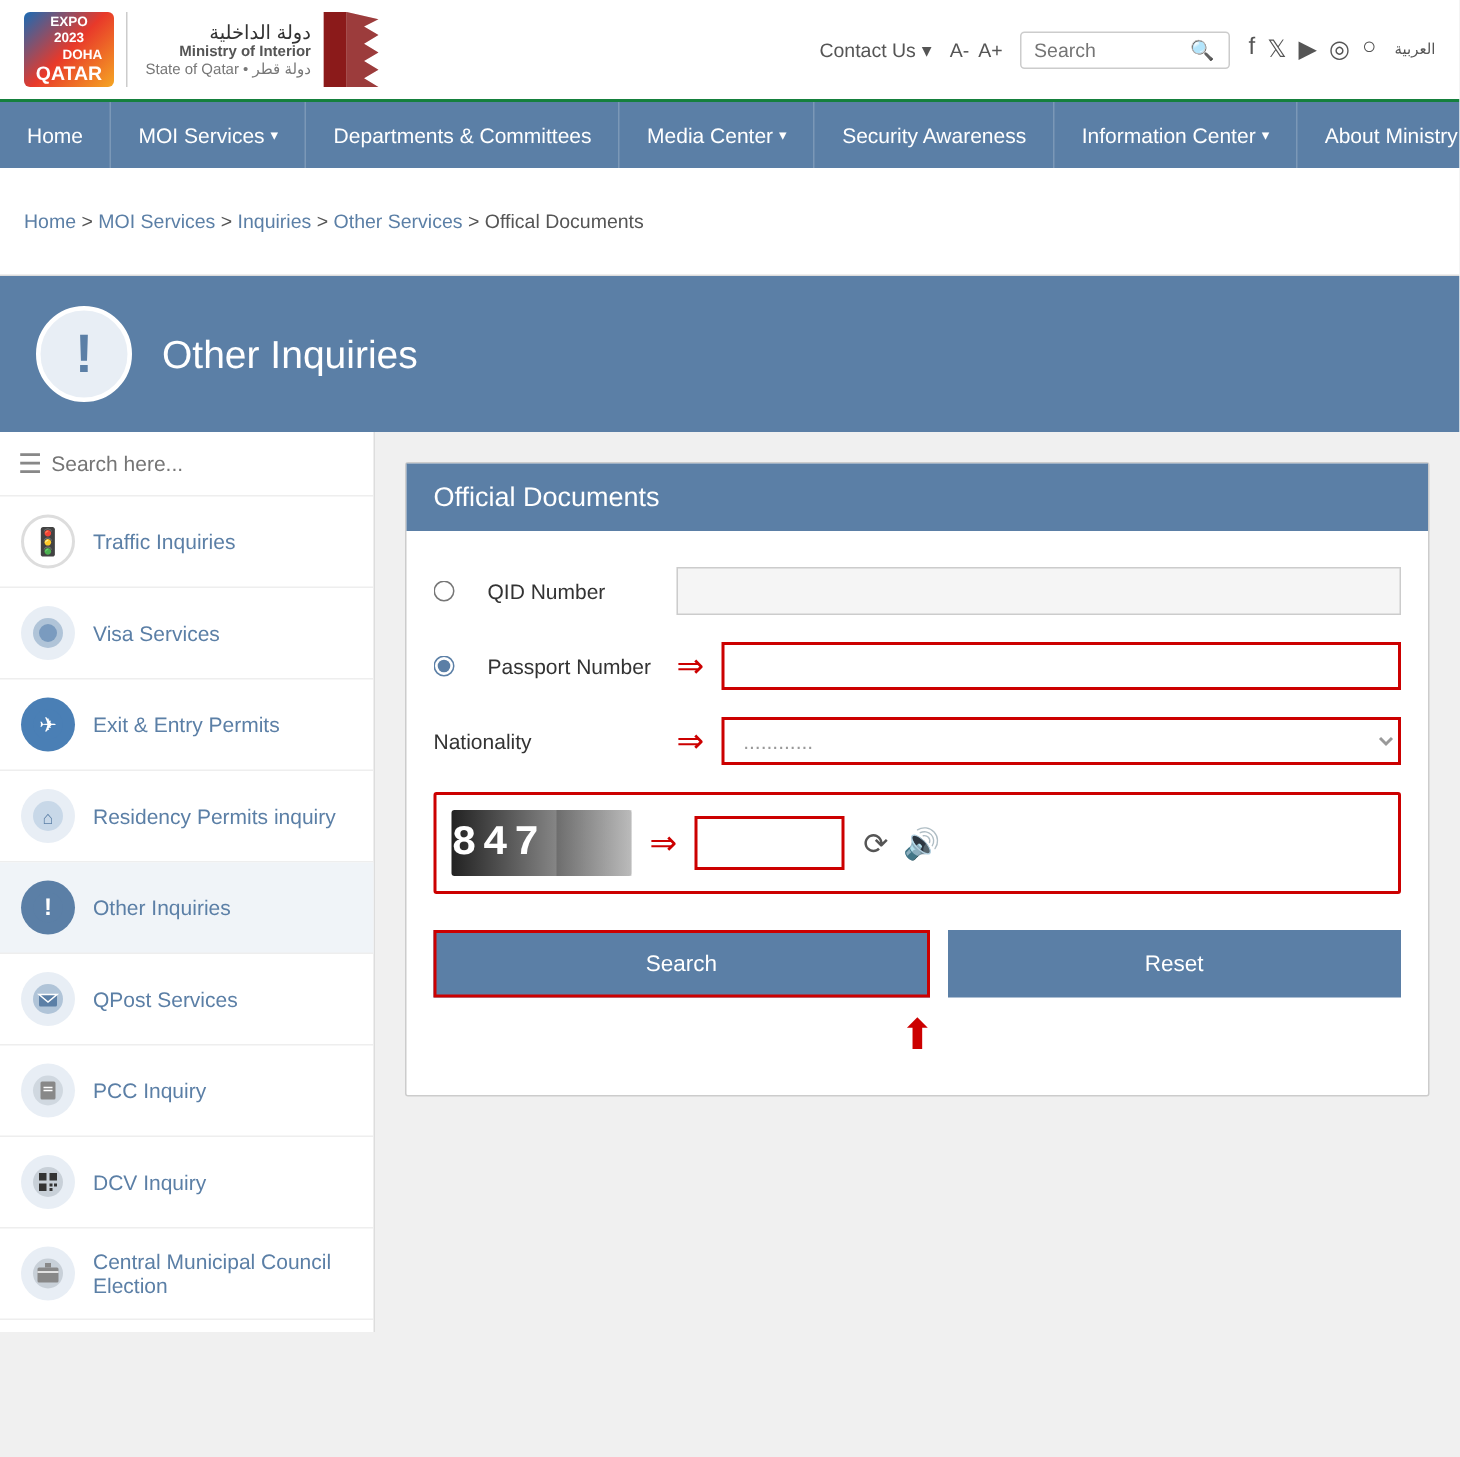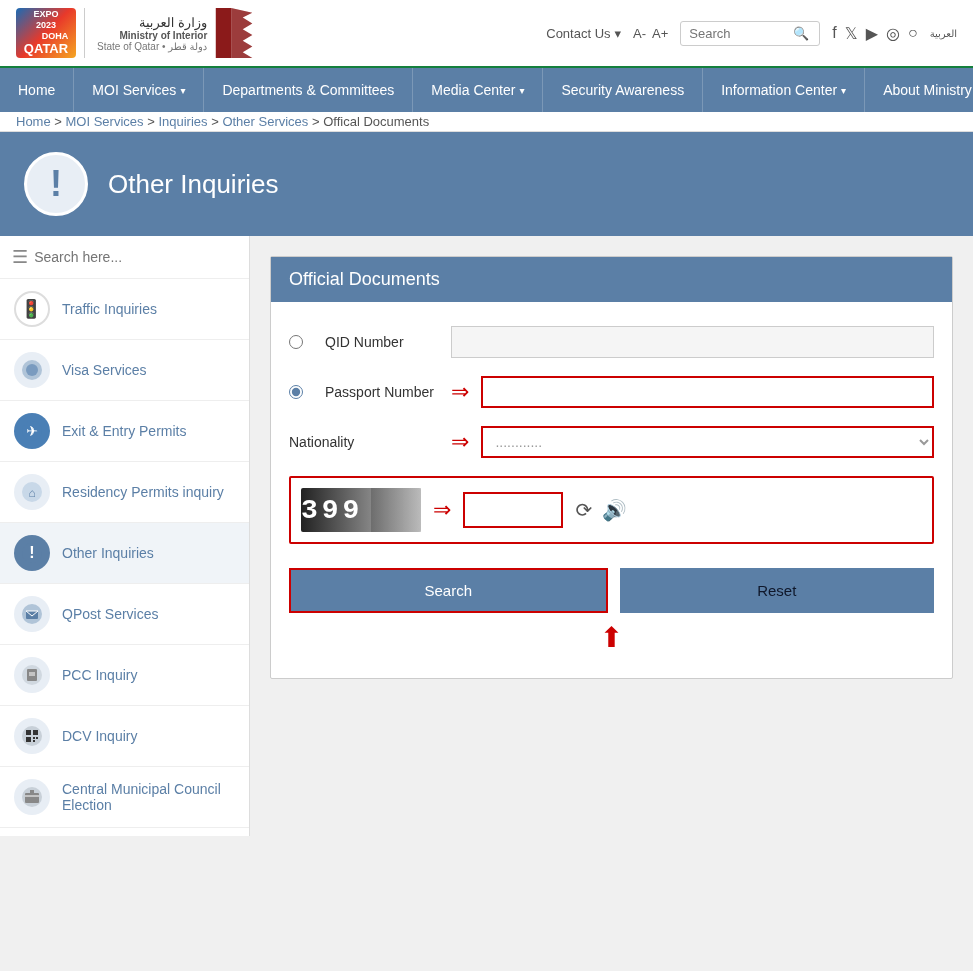--- a/index.html
+++ b/index.html
@@ -55,21 +55,21 @@
       color: white; padding: 14px 18px; cursor: pointer;
       font-size: 14px; white-space: nowrap;
       display: flex; align-items: center; gap: 4px;
       border-right: 1px solid rgba(255,255,255,0.2);
     }
     .nav-arrow { font-size: 10px; }
 
     
     .breadcrumb {
       background: #fff;
-      padding: 2px 16px;
+      padding: 28px 16px;
       font-size: 13px;
       color: #555;
       border-bottom: 1px solid #ddd;
     }
     .breadcrumb a { color: #5b7fa6; text-decoration: none; }
     .breadcrumb span { color: #555; }
 
     
     .page-header {
       background: #5b7fa6;
@@ -203,22 +203,22 @@
     .btn-row {
       display: flex; gap: 12px; margin-top: 24px;
     }
     .btn-search {
       flex: 1; padding: 12px;
       background: #5b7fa6; color: white;
       border: none; cursor: pointer; font-size: 15px;
       border: 2px solid #cc0000;
     }
     .btn-reset {
-      flex: 1; padding: 12px;
-      background: #5b7fa6; color: #0f172a;
+      flex: 1; 
+      background: #5b7fa6; color: #ffffff;
       border: none; cursor: pointer; font-size: 15px;
     }
 
     
     .red-arrow {
       color: #cc0000; font-size: 22px; flex-shrink: 0;
     }
     .up-arrow-container {
       display: flex; justify-content: center; margin-top: 8px;
     }
@@ -238,21 +238,21 @@
       <div class="expo-badge">
         <div>
           <div style="font-size:9px;font-weight:bold;">EXPO</div>
           <div style="font-size:9px;">2023</div>
           <div style="font-size:9px;text-align:right;">DOHA</div>
           <div style="font-size:13px;">QATAR</div>
         </div>
       </div>
       <div class="ministry-logo">
         <div class="ministry-text">
-          <div class="ar">وزارة العربية</div>
+          <div class="ar">دولة الداخلية</div>
           <div class="en" style="font-weight:bold;">Ministry of Interior</div>
           <div class="sub">State of Qatar • دولة قطر</div>
         </div>
         <div class="qatar-logo">
           <div style="width:28px;height:50px;display:flex;flex-direction:column;justify-content:center;">
             <svg width="40" height="52" viewBox="0 0 40 52">
               <rect x="0" y="0" width="16" height="52" fill="#8b1a1a"></rect>
               <polygon points="16,0 38,5 28,10 38,16 28,22 38,28 28,34 38,40 28,46 38,52 16,52" fill="#8b1a1a"></polygon>
               <polygon points="16,0 38,5 28,10 38,16 28,22 38,28 28,34 38,40 28,46 38,52 16,52" fill="white" opacity="0.15"></polygon>
             </svg>
@@ -458,21 +458,21 @@
           </label>
           <span class="red-arrow">⇒</span>
           <select class="form-select">
             <option value="">............</option>
           </select>
         </div>
 
 
         <div class="captcha-row">
           <div class="captcha-image">
-            <span>399</span>
+            <span>847</span>
             <span style="font-size:14px;opacity:0.5;margin-left:8px;background:linear-gradient(to right, #555 0%, #aaa 100%);width:60px;height:100%;display:inline-block;"></span>
           </div>
           <span class="red-arrow">⇒</span>
           <input type="text" class="captcha-input" placeholder="" style="">
           <div class="captcha-controls">
             <button class="captcha-btn" title="Refresh">⟳</button>
             <button class="captcha-btn" title="Audio">🔊</button>
           </div>
         </div>
 

